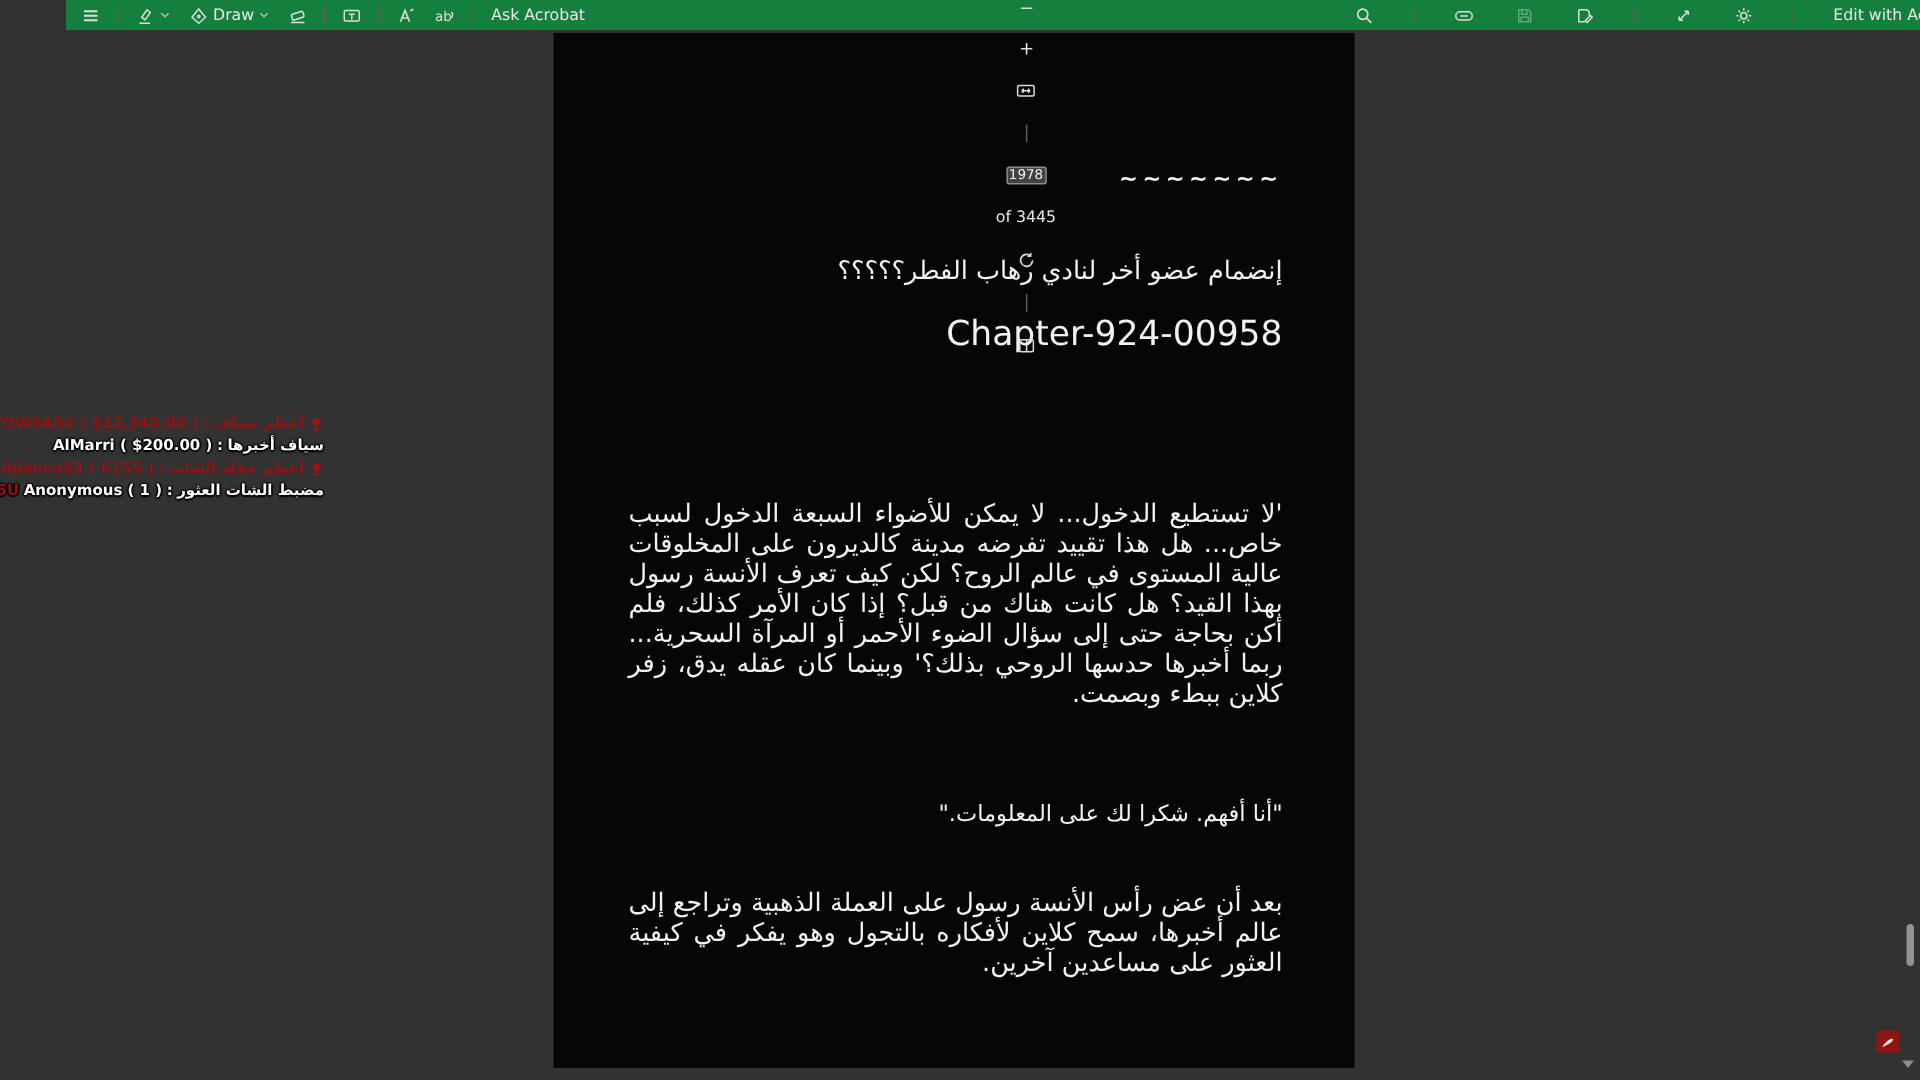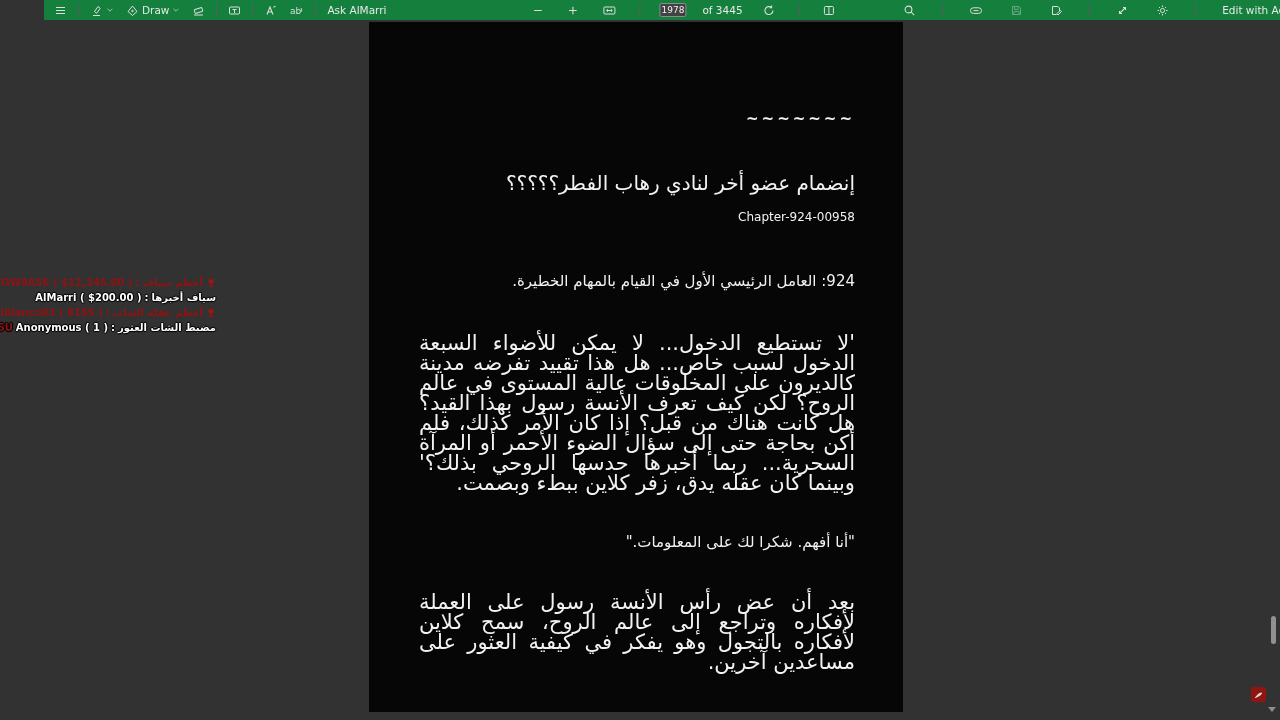--- a/index.html
+++ b/index.html
@@ -5,42 +5,42 @@
   * { margin:0; padding:0; box-sizing:border-box; }
   html,body { width:1280px; height:720px; overflow:hidden; background:#323232;
               font-family:"DejaVu Sans", sans-serif; }
 
   
   .toolbar { position:absolute; left:0; top:0; width:1280px; height:20px;
              background:#15803d; display:flex; align-items:center;
              color:#e8e8e8; font-size:10.5px; z-index:5;margin-left:44px; }
   .tb-group { display:flex; align-items:center; height:20px; }
   .tb-left  { padding-left:6px; gap:4px; }
-  .tb-center{ position:absolute; left:50%; transform:translateX(-50%); gap:16px; }
+  .tb-center{ position:absolute; left:50%; transform:translateX(-50%); gap:16px;flex-direction:column; }
   .tb-right { position:absolute; right:0; padding-right:8px; gap:19px; }
   .tb-btn { display:flex; align-items:center; gap:3px; padding:0 4px; height:20px;
             background:transparent; border:none; color:#e8e8e8; font-size:10.5px;
             font-family:"DejaVu Sans", sans-serif; cursor:default; }
   .tb-div { width:1px; height:12px; background:#5c5c5c; margin:0 3px; flex:none; }
   .icon { display:inline-flex; align-items:center; justify-content:flex-end; }
   .icon svg { display:block; }
   .dim { opacity:.4; }
   .page-input { width:27px; height:14px; background:#424242; border:1px solid #8c8c8c;
                 border-radius:2px; color:#f0f0f0; font-size:9px; text-align:center;
                 font-family:"DejaVu Sans", sans-serif; }
   .tb-label { white-space:nowrap; }
 
   
   .canvas { position:absolute; left:0; top:20px; width:1280px; height:700px; background:#323232; }
   .pdf-page { position:absolute; left:369px; top:2px; width:534px; height:690px; background:#060606; }
   .doc-block { position:absolute; left:50px; right:48px; direction:rtl; color:#f2f2f2; }
   .one-line { white-space:nowrap; text-align:right; font-size:15px; }
-  .para { text-align:justify; text-align-last:right; font-size:21px; line-height:20px; }
+  .para { text-align:justify; text-align-last:right; font-size:17px; line-height:20px; }
   .doc-divider { letter-spacing:3px; font-weight:bold; }
-  .doc-chapter { direction:ltr; text-align:right; font-size:12px; }
+  .doc-chapter { direction:ltr; text-align:right; font-size:23px; }
 
   
   .overlay { position:absolute; left:35px; top:256px; width:181px; display:flex;
              flex-direction:column; align-items:flex-end; gap:2px; }
   .ov-line { direction:rtl; display:flex; align-items:center; gap:3px;
              font-size:10px; font-weight:bold; line-height:13px; white-space:nowrap; }
   .ov-red   { color:#8e1312; }
   .ov-white { color:#ffffff;
               text-shadow:-1px 0 1px #000, 1px 0 1px #000, 0 -1px 1px #000, 0 1px 1px #000; }
   .ov-latin { direction:ltr; unicode-bidi:isolate; }
@@ -127,21 +127,21 @@
     <button class="tb-btn">
       <span class="icon">
         <svg width="15" height="13" viewBox="0 0 15 13">
           <text x="1" y="10" font-size="9" fill="#ddd" font-family="DejaVu Sans, sans-serif">ab</text>
           <path d="M12 4q1.5 2 0 4" stroke="#ddd" stroke-width="0.9" fill="none"></path>
           </svg>
       </span>
     </button>
     <span class="tb-div"></span>
     <button class="tb-btn">
-      <span class="tb-label">Ask AlMarri</span>
+      <span class="tb-label">Ask Acrobat</span>
     </button>
   </div>
 
   <div class="tb-group tb-center">
     <button class="tb-btn">
       <span class="icon">
         <svg width="11" height="11" viewBox="0 0 13 13" stroke="#ddd" stroke-width="1.3" fill="none">
           <path d="M2 6.5h9"></path>
           </svg>
       </span>
@@ -238,26 +238,25 @@
     <span class="tb-div"></span>
     <button class="tb-btn">
       <span class="tb-label">Edit with Acrobat</span>
     </button>
   </div>
 </header>
 
 <main class="canvas">
   <div class="pdf-page">
     <div class="doc-block one-line doc-divider" style="top:88px;">~~~~~~~</div>
-    <div class="doc-block one-line" style="top:149px; font-size:20px;">إنضمام عضو أخر لنادي رهاب الفطر؟؟؟؟؟</div>
+    <div class="doc-block one-line" style="top:149px; font-size:17px;">إنضمام عضو أخر لنادي رهاب الفطر؟؟؟؟؟</div>
     <div class="doc-block one-line doc-chapter" style="top:188px;">Chapter-924-00958</div>
-    <div class="doc-block one-line" style="top:250px;">924: العامل الرئيسي الأول في القيام بالمهام الخطيرة.</div>
     <div class="doc-block para" style="top:311px;">'لا تستطيع الدخول... لا يمكن للأضواء السبعة الدخول لسبب خاص... هل هذا تقييد تفرضه مدينة كالديرون على المخلوقات عالية المستوى في عالم الروح؟ لكن كيف تعرف الأنسة رسول بهذا القيد؟ هل كانت هناك من قبل؟ إذا كان الأمر كذلك، فلم أكن بحاجة حتى إلى سؤال الضوء الأحمر أو المرآة السحرية... ربما أخبرها حدسها الروحي بذلك؟' وبينما كان عقله يدق، زفر كلاين ببطء وبصمت.</div>
     <div class="doc-block one-line" style="top:511px;">"أنا أفهم. شكرا لك على المعلومات."</div>
-    <div class="doc-block para" style="top:570px;">بعد أن عض رأس الأنسة رسول على العملة لأفكاره وتراجع إلى عالم الروح، سمح كلاين لأفكاره بالتجول وهو يفكر في كيفية العثور على مساعدين آخرين.</div>
+    <div class="doc-block para" style="top:570px;">بعد أن عض رأس الأنسة رسول على العملة الذهبية وتراجع إلى عالم أخبرها، سمح كلاين لأفكاره بالتجول وهو يفكر في كيفية العثور على مساعدين آخرين.</div>
   </div>
 
   <div class="overlay">
     <div class="ov-line ov-red">
       <span class="ov-trophy">
         <svg width="10" height="10" viewBox="0 0 12 12" fill="#a31211">
           <path d="M3 1.5h6v2.4a3 3 0 0 1-6 0z"></path>
             <rect x="5.2" y="6.5" width="1.6" height="2.5"></rect>
           <rect x="3.5" y="9.3" width="5" height="1.4"></rect>
           </svg>

